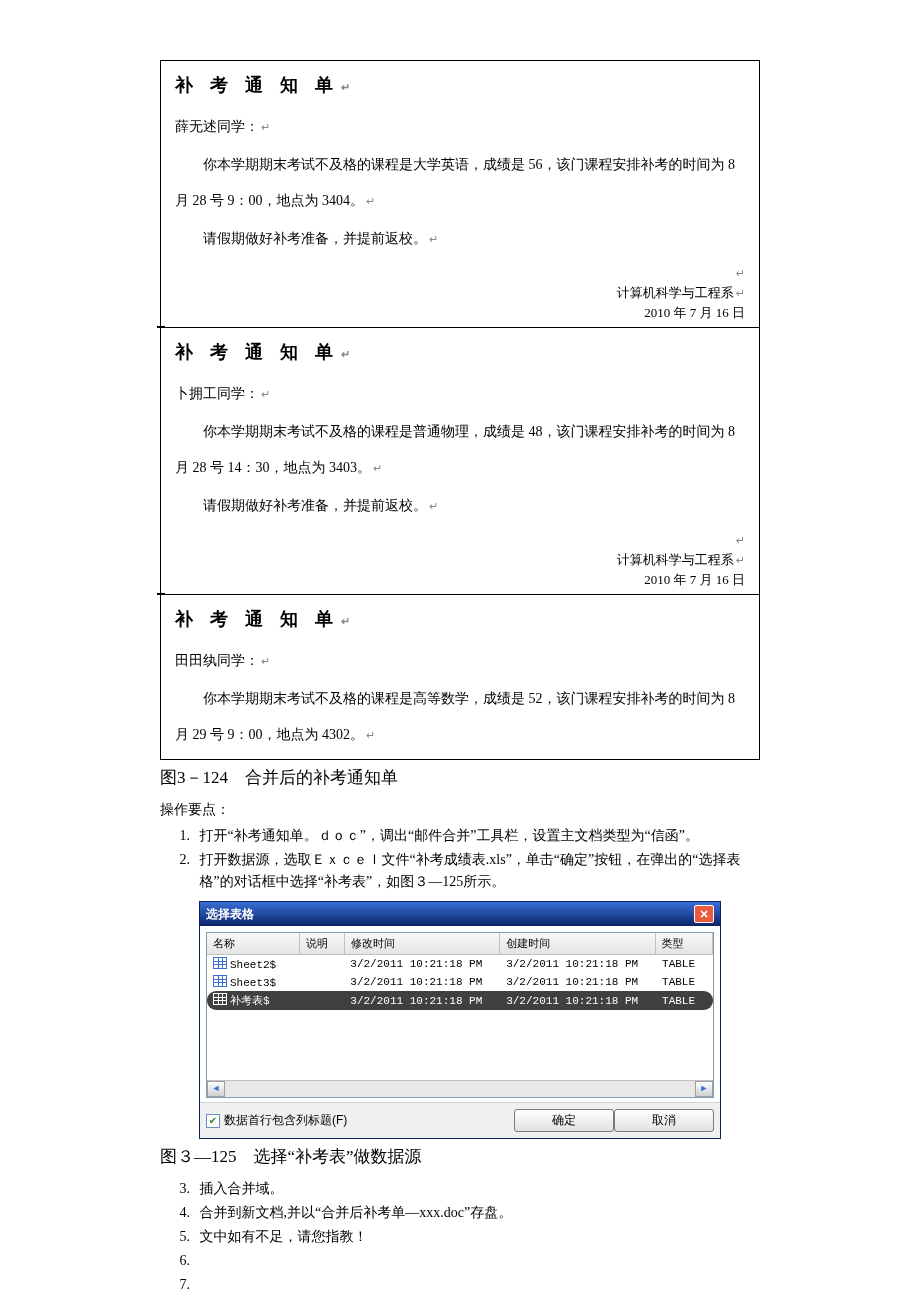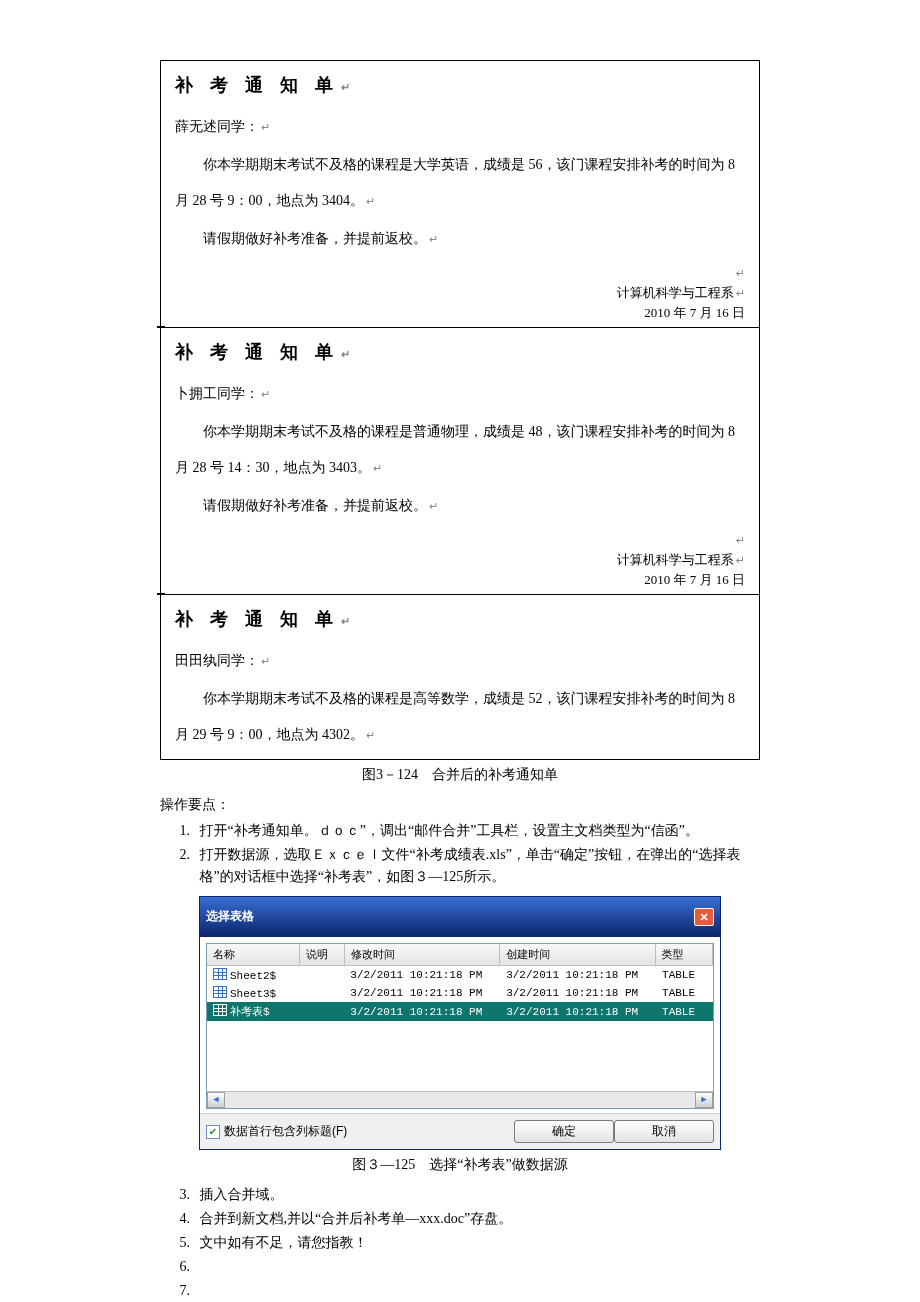--- a/index.html
+++ b/index.html
@@ -50,22 +50,21 @@
     margin: 2px 0;
   }
   .indent { text-indent: 2em; }
   .sig {
     text-align: right;
     line-height: 20px;
     font-size: 13px;
     margin-top: 6px;
   }
   .caption {
-    text-align: center;
-    font-size: 14px;
+    font-size: 17px;
     margin: 6px 0 10px 0;
   }
   .plain {
     margin: 4px 0;
     line-height: 22px;
   }
   ol.steps {
     margin: 4px 0 4px 0;
     padding-left: 2.4em;
   }
@@ -79,24 +78,24 @@
     width: 520px;
     border: 1px solid #0a246a;
     font-family: Tahoma, "MS Shell Dlg", sans-serif;
     font-size: 12px;
     background: #fff;
   }
   .dlg-title {
     background: linear-gradient(to bottom,#3a6ed5,#0a246a);
     color: #fff;
     font-weight: bold;
-    padding: 11px 6px;
+    padding: 3px 6px;
     display: flex;
     justify-content: space-between;
-    align-items: flex-start;
+    align-items: flex-end;
   }
   .dlg-close {
     width: 18px; height: 16px;
     background: #e85c3c;
     border: 1px solid #fff;
     color: #fff;
     display: flex; align-items: center; justify-content: center;
     font-size: 11px;
     line-height: 1;
     border-radius: 2px;
@@ -129,21 +128,21 @@
     white-space: nowrap;
     overflow: hidden;
     font-family: "Courier New", monospace;
     font-size: 11px;
   }
   .col-name { width: 90px; }
   .col-desc { width: 36px; }
   .col-mod  { width: 160px; }
   .col-cre  { width: 160px; }
   .col-typ  { width: 50px; }
-  .row-sel { background: #0f766e; color: #fff; }
+  .row-sel { background: #404040; color: #fff; border-radius: 9px; }
   .list-pad { height: 70px; }
   .hscroll {
     height: 16px;
     background: #e8e8e8;
     border-top: 1px solid #c0c0c0;
     display: flex; justify-content: space-between;
   }
   .hs-btn {
     width: 16px; height: 14px;
     background: linear-gradient(to bottom,#fefefe,#d0d0d0);

